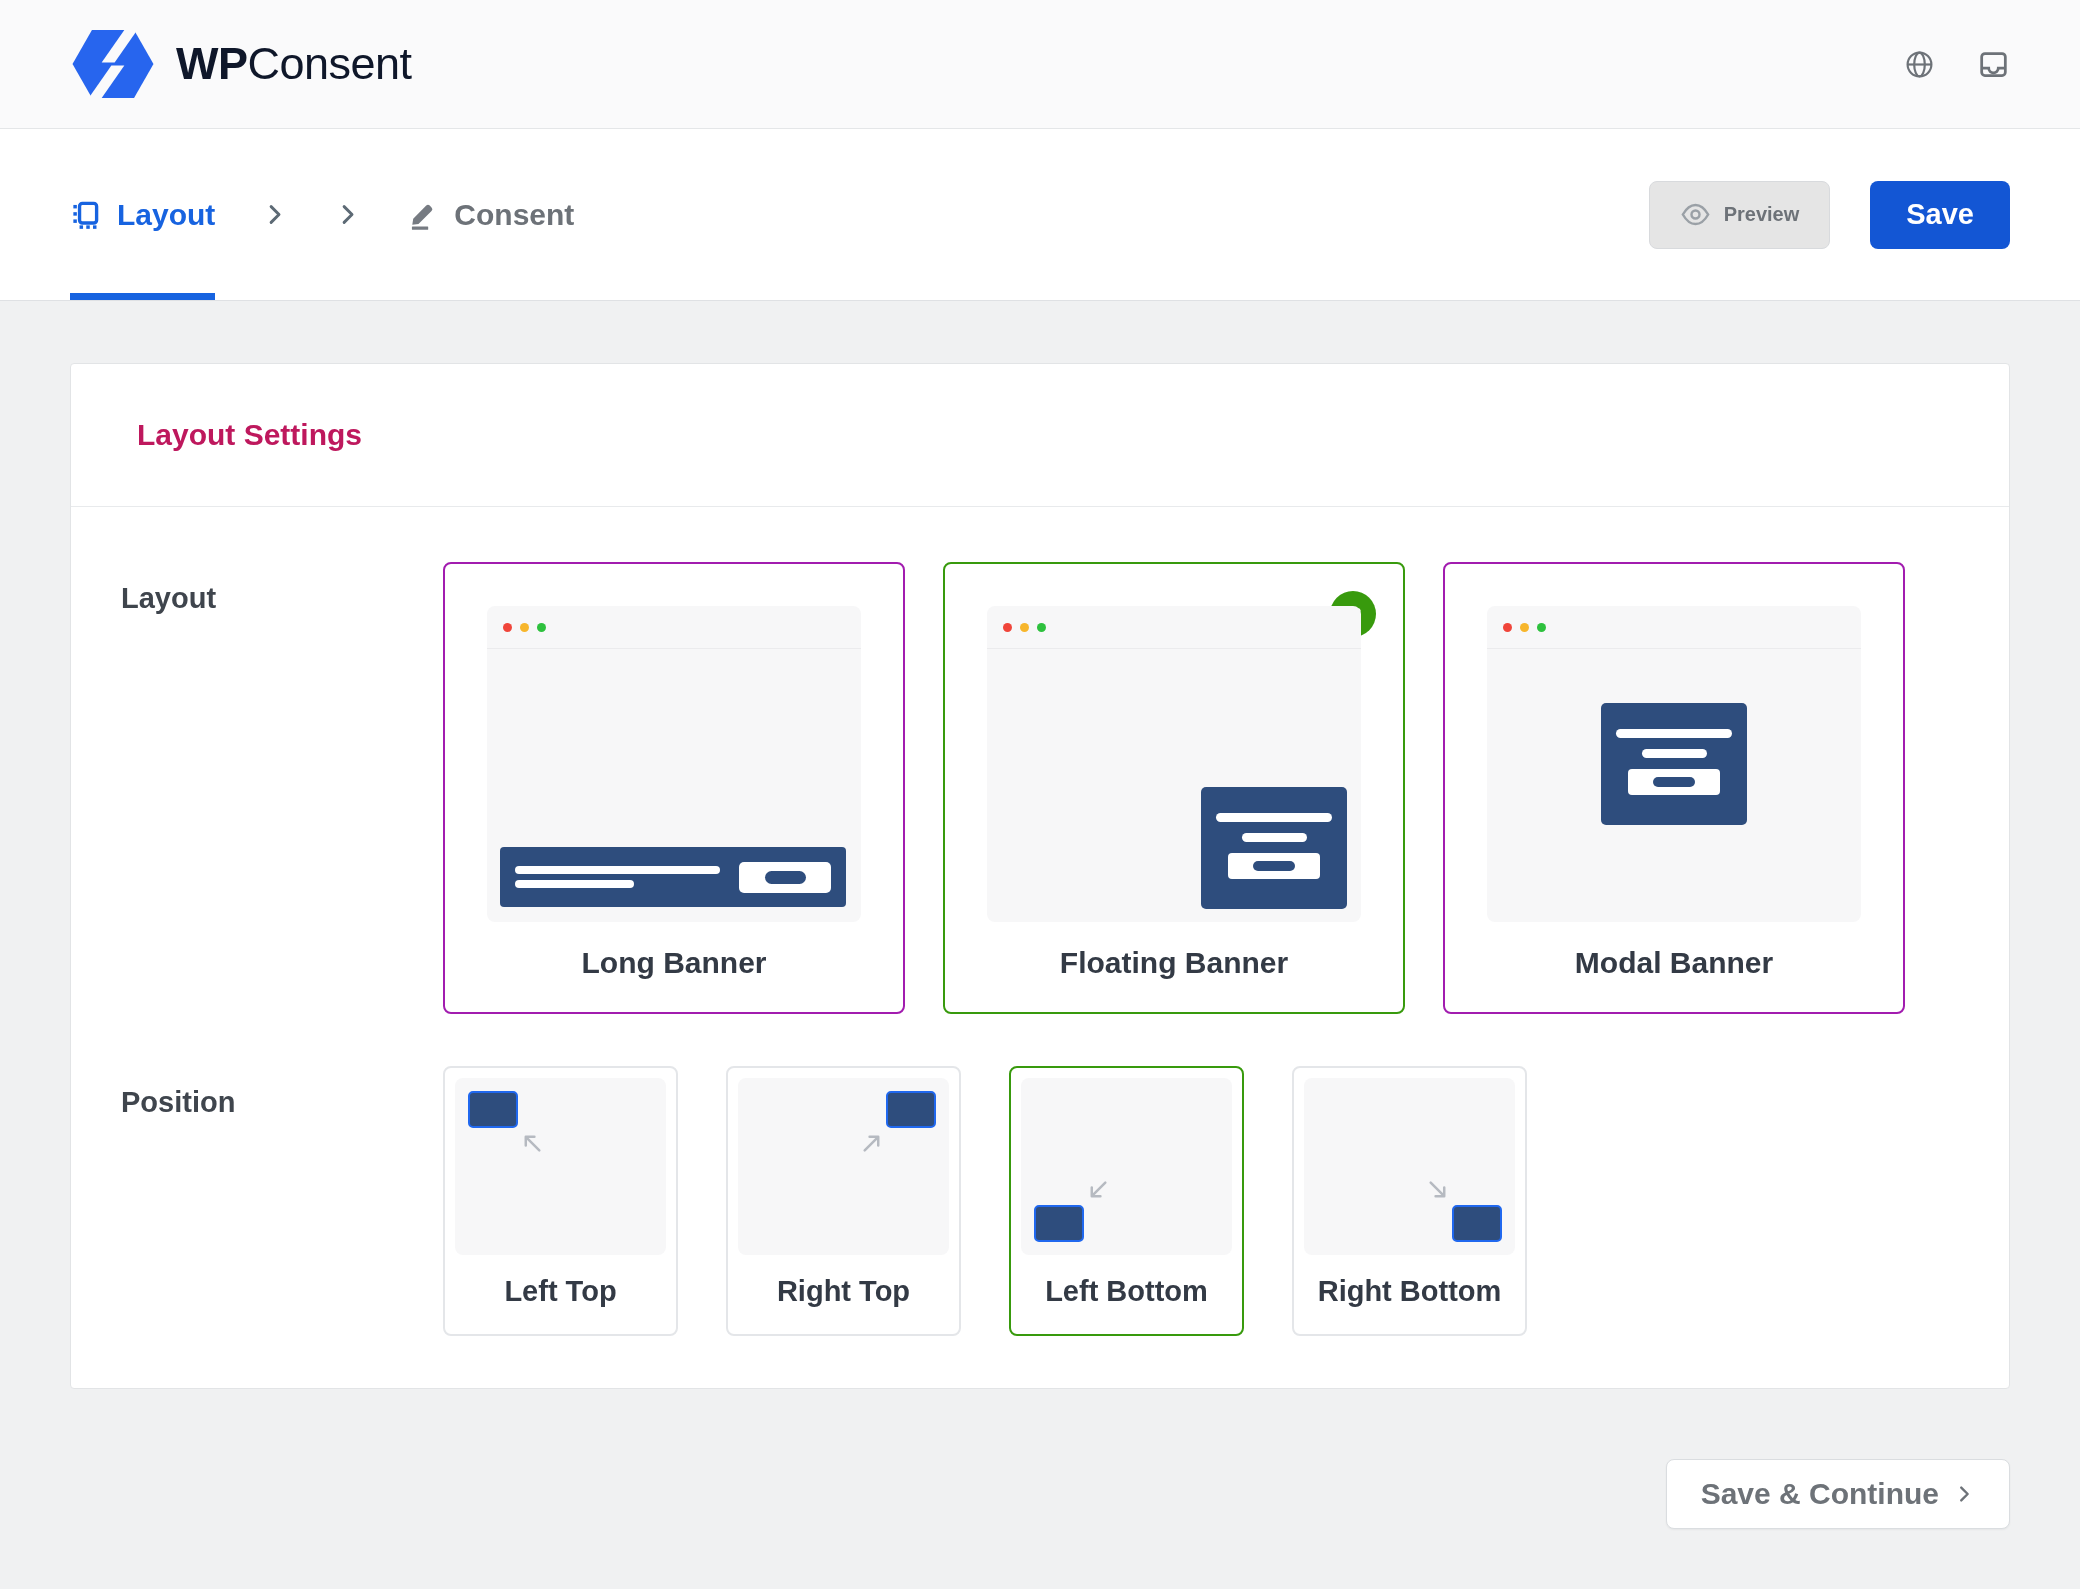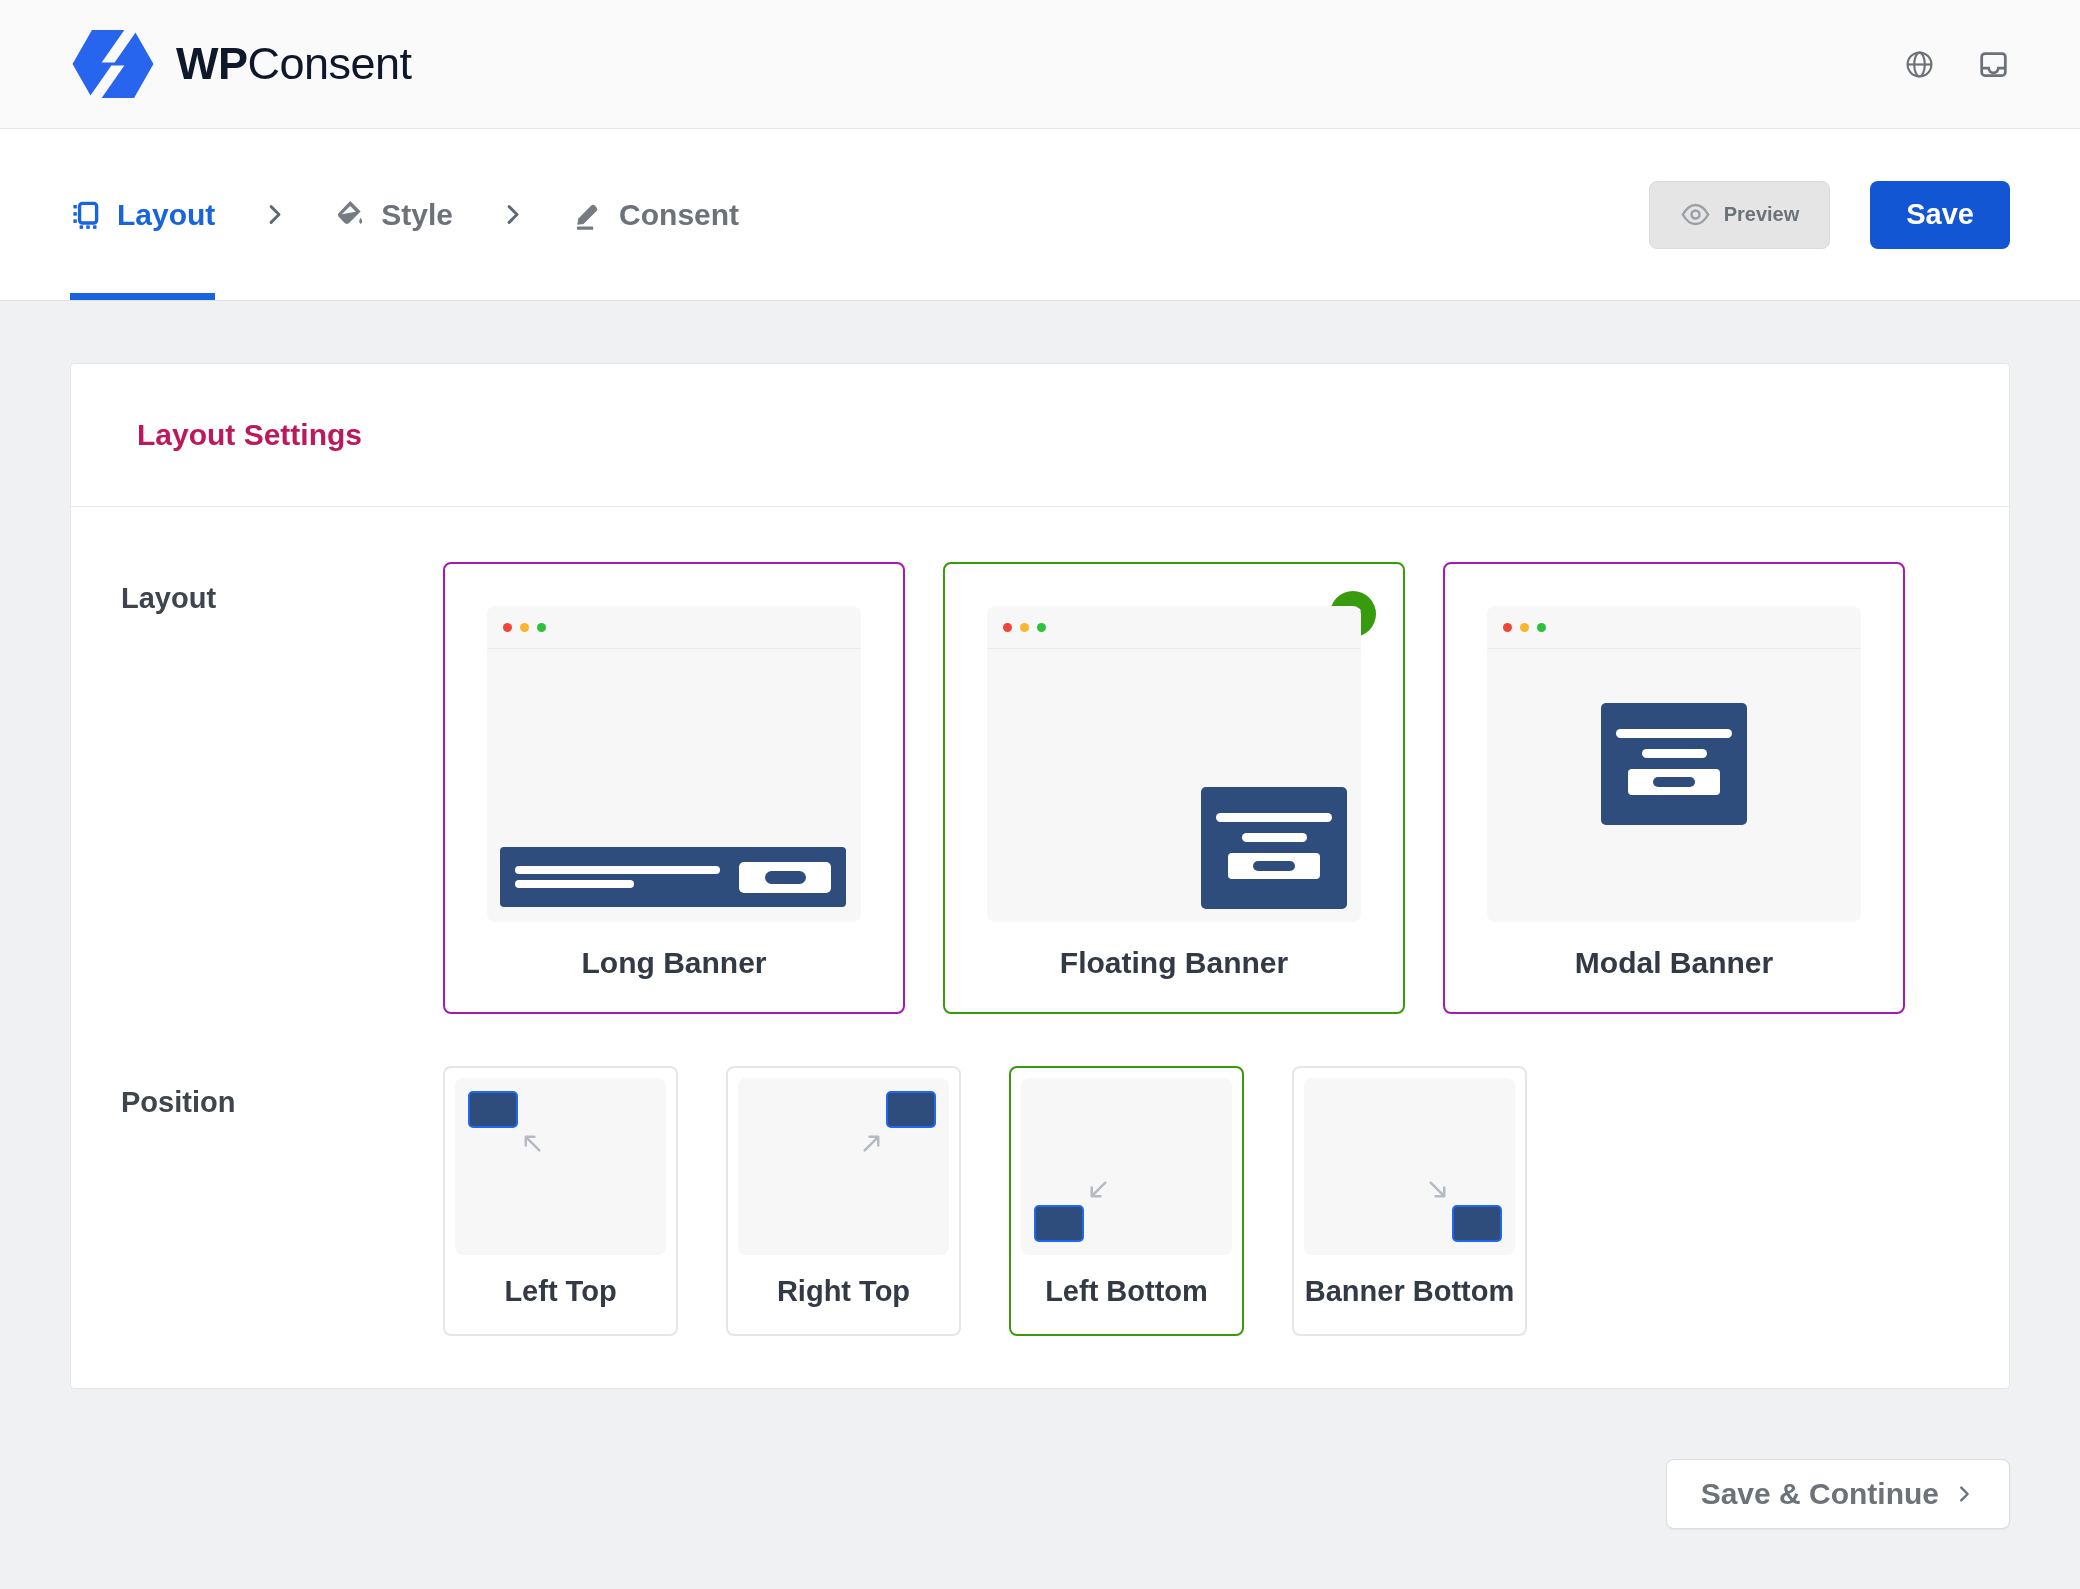--- a/index.html
+++ b/index.html
@@ -193,28 +193,20 @@
           <rect x="2.6" y="15.8" width="2.7" height="2.7" fill="#1763e0"></rect>
           <rect x="7.4" y="20.4" width="2.7" height="2.7" fill="#1763e0"></rect>
           <rect x="12.6" y="20.4" width="2.7" height="2.7" fill="#1763e0"></rect>
           <rect x="17.8" y="20.4" width="2.7" height="2.7" fill="#1763e0"></rect>
         </svg>
         <span>Layout</span>
       </div>
       <svg class="tab-sep" width="27" height="27" viewBox="0 0 24 24" fill="none" stroke="#5d6a75" stroke-width="2.6" stroke-linecap="round" stroke-linejoin="round">
         <path d="M9 5 l7 7 -7 7"></path>
       </svg>
-      <div class="tab">
-        <svg width="31" height="31" viewBox="0 0 24 24">
-          <path fill="#767b82" d="M12.6 1.6 l8 8 -8.7 8.7 a2.7 2.7 0 0 1 -3.8 0 L4 14.2 a2.7 2.7 0 0 1 0 -3.8 Z"></path>
-          <path fill="#ffffff" d="M6.1 11.9 L12.5 5.5 l4.4 4.4 Z"></path>
-          <path fill="#767b82" d="M20.6 14.6 c1.6 2.2 1.6 3.8 0.1 4.8 c-1.6 -1 -1.6 -2.6 -0.1 -4.8 Z"></path>
-        </svg>
-        <span>Style</span>
-      </div>
       <svg class="tab-sep" width="27" height="27" viewBox="0 0 24 24" fill="none" stroke="#5d6a75" stroke-width="2.6" stroke-linecap="round" stroke-linejoin="round">
         <path d="M9 5 l7 7 -7 7"></path>
       </svg>
       <div class="tab">
         <svg width="31" height="31" viewBox="0 0 24 24">
           <path fill="#767b82" d="M4.8 15.2 L14.9 5.1 a1.9 1.9 0 0 1 2.7 0 l1.4 1.4 a1.9 1.9 0 0 1 0 2.7 L8.9 19.3 L4.1 19.9 Z"></path>
           <rect x="3.8" y="21.2" width="12.6" height="2.7" rx="0.4" fill="#767b82"></rect>
         </svg>
         <span>Consent</span>
       </div>
@@ -340,21 +332,21 @@
               <div class="pos-label">Left Bottom</div>
             </div>
 
             <div class="pos-card pc-rb">
               <div class="pos-panel">
                 <div class="pos-box"></div>
                 <svg class="pos-arrow" viewBox="0 0 24 24" fill="none" stroke="#b6bac1" stroke-width="2.4" stroke-linecap="round" stroke-linejoin="round">
                   <path d="M19.5 19.5 L6.5 6.5 M6.5 14.8 V6.5 H14.8"></path>
                 </svg>
               </div>
-              <div class="pos-label">Banner Bottom</div>
+              <div class="pos-label">Right Bottom</div>
             </div>
 
           </div>
         </div>
 
       </div>
     </section>
 
     <div class="footer-actions">
       <button class="btn-savecontinue">

